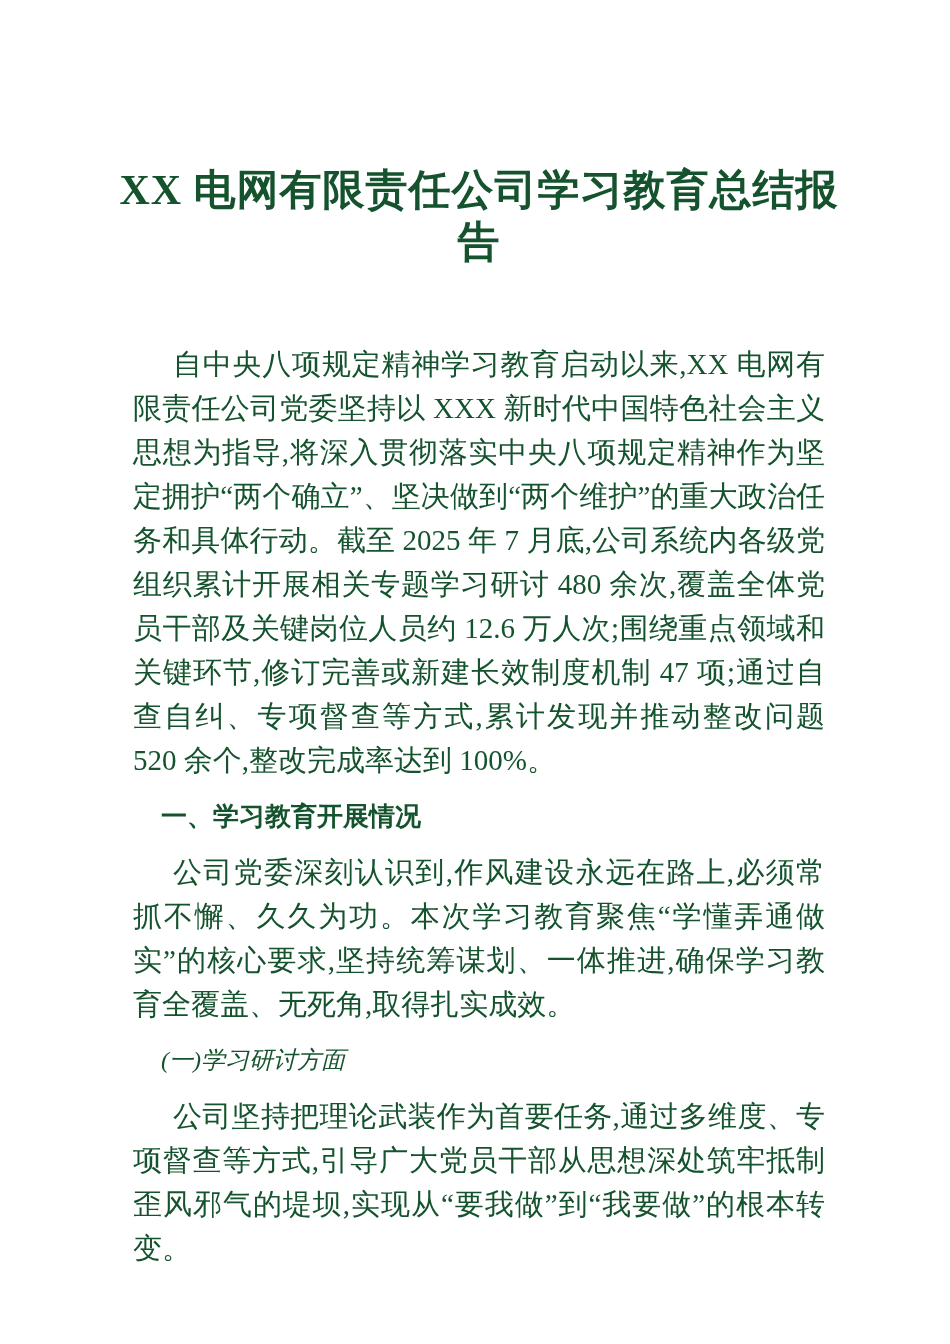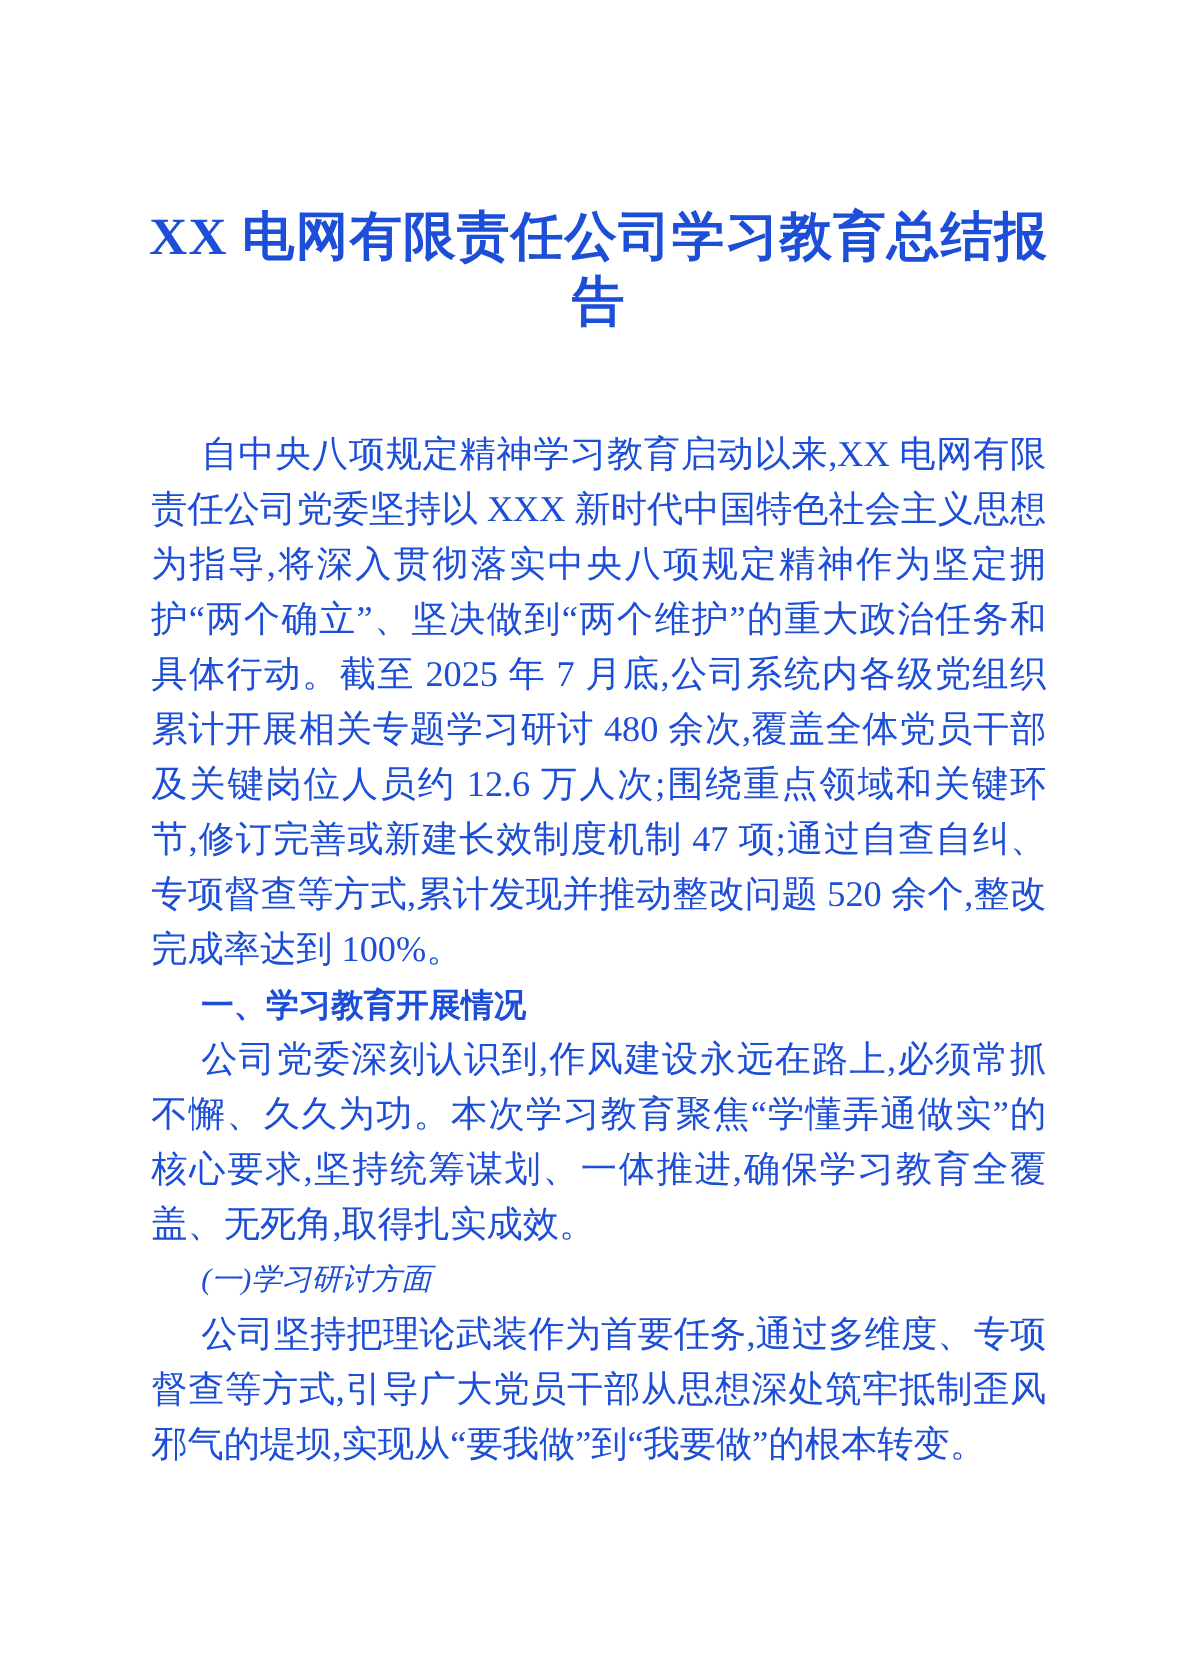--- a/index.html
+++ b/index.html
@@ -5,42 +5,42 @@
   html, body {
     margin: 0;
     padding: 0;
     background: #ffffff;
   }
   .page {
     position: relative;
     width: 950px;
     height: 1344px;
     background: #ffffff;
-    color: #1d4ed8;
+    color: #14532d;
     overflow: hidden;
     font-family: "Liberation Serif", serif;
   }
   .doc-title {
     margin: 164px 108px 0 116px;
     text-align: center;
     font-size: 42px;
     line-height: 52px;
     font-weight: bold;
     font-family: "Liberation Serif", serif;
     letter-spacing: 1px;
   }
   .doc-body {
     margin: 74px 113px 0 121px;
     font-size: 29px;
     line-height: 44px;
     text-align: justify;
     text-justify: inter-ideograph;
   }
   .para {
-    margin: 0;
+    margin: 12px;
     padding: 0;
     text-indent: 40px;
   }
   .heading-black {
     margin: 0;
     padding: 0;
     text-indent: 40px;
     font-size: 26px;
     line-height: 44px;
     font-weight: bold;

